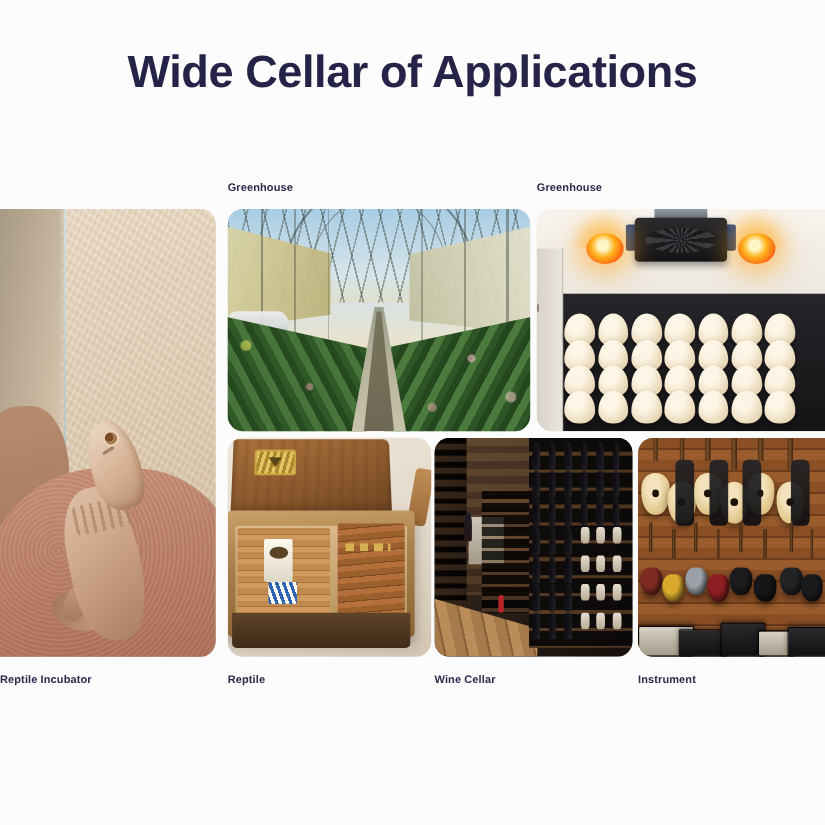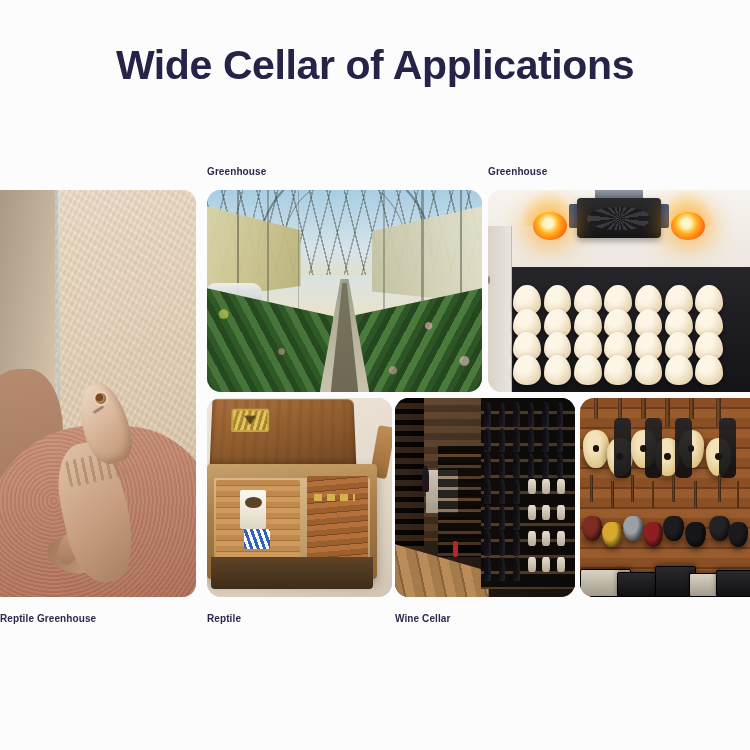--- a/index.html
+++ b/index.html
@@ -679,17 +679,18 @@
           <div class="ins-eneck"></div>
           <div class="ins-ebody" style="background:radial-gradient(ellipse at 40% 32%, #232326 0 40%, #000 100%)"></div>
         </div>
         <div class="ins-electric" style="left: 87%; top: 53%;">
           <div class="ins-eneck"></div>
           <div class="ins-ebody" style="background:radial-gradient(ellipse at 40% 32%, #1a1a1c 0 40%, #000 100%)"></div>
         </div>
       </div>
   </div>
 
-  <div class="caption" style="left:0; top:613px; width:196px;">Reptile Greenhouse</div>
+  <div class="caption" style="left:0; top:613px; width:196px;">Reptile Incubator</div>
   <div class="caption" style="left:207px; top:613px; width:185px;">Reptile</div>
   <div class="caption" style="left:395px; top:613px; width:180px;">Wine Cellar</div>
+  <div class="caption" style="left:580px; top:613px; width:170px;">Instrument</div>
 
 </div>
 
 </body></html>

